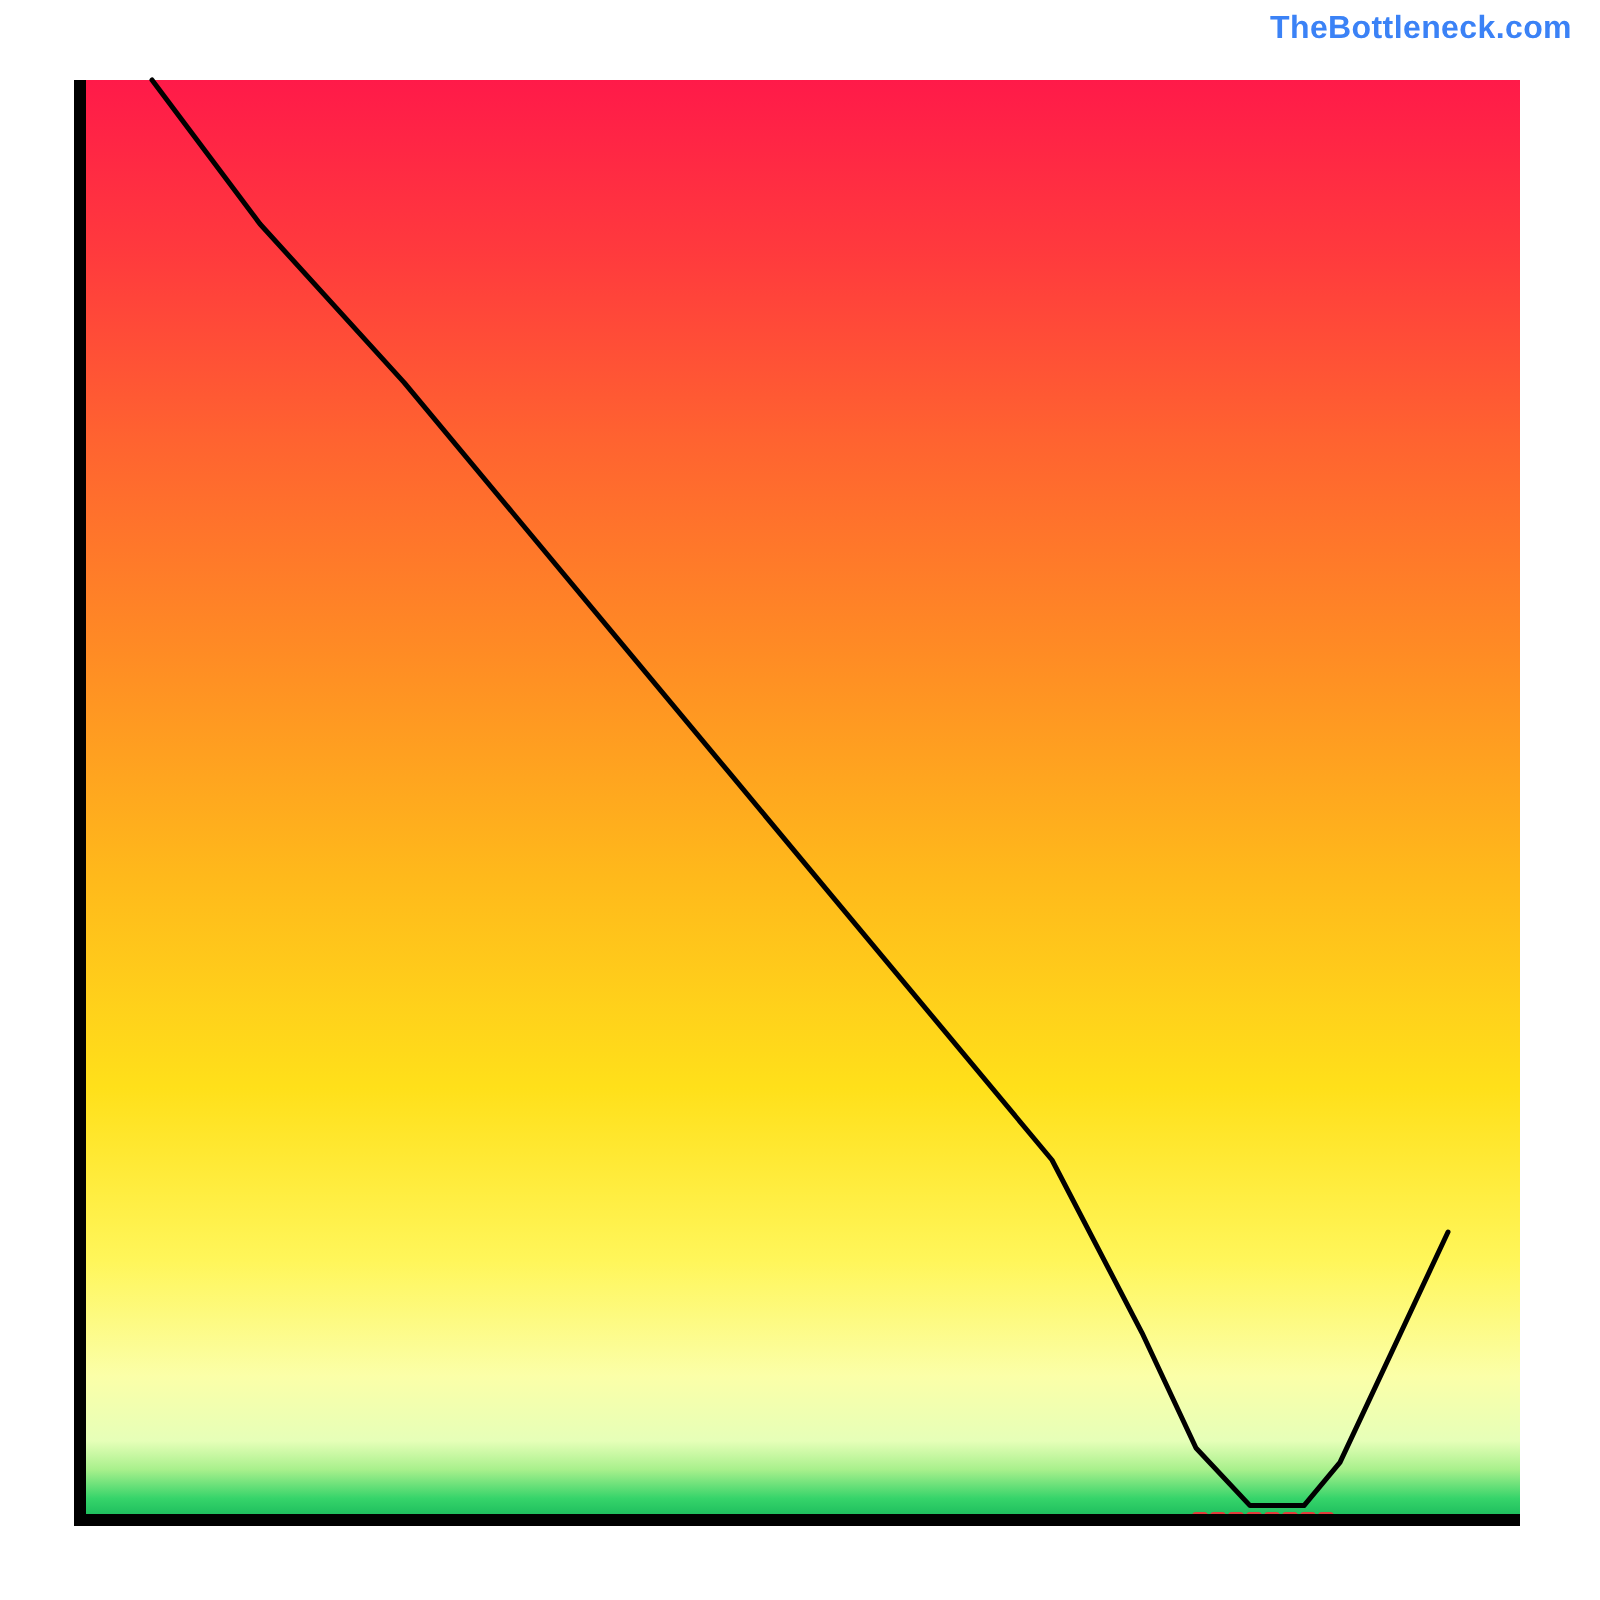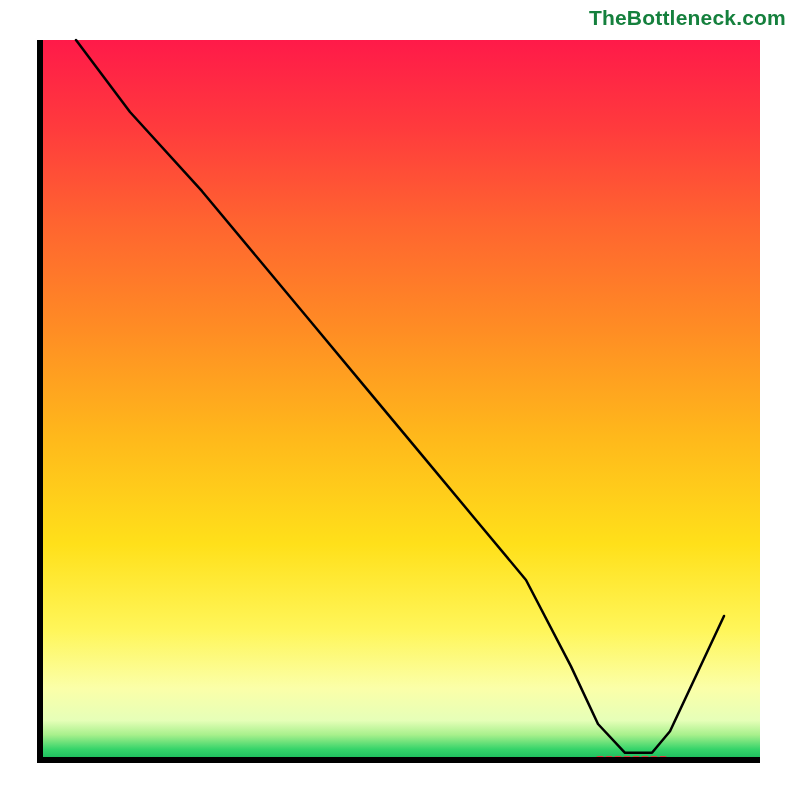--- a/index.html
+++ b/index.html
@@ -13,22 +13,22 @@
   }
   .wrap {
     position: relative;
     width: 800px;
     height: 800px;
   }
   .watermark {
     position: absolute;
     top: 6px;
     right: 14px;
-    color: #15803d;
-    font-size: 21px;
+    color: #3b82f6;
+    font-size: 16px;
     font-weight: 600;
     letter-spacing: 0.2px;
     z-index: 5;
     text-align: center;
   }
   svg {
     position: absolute;
     top: 0;
     left: 0;
   }

